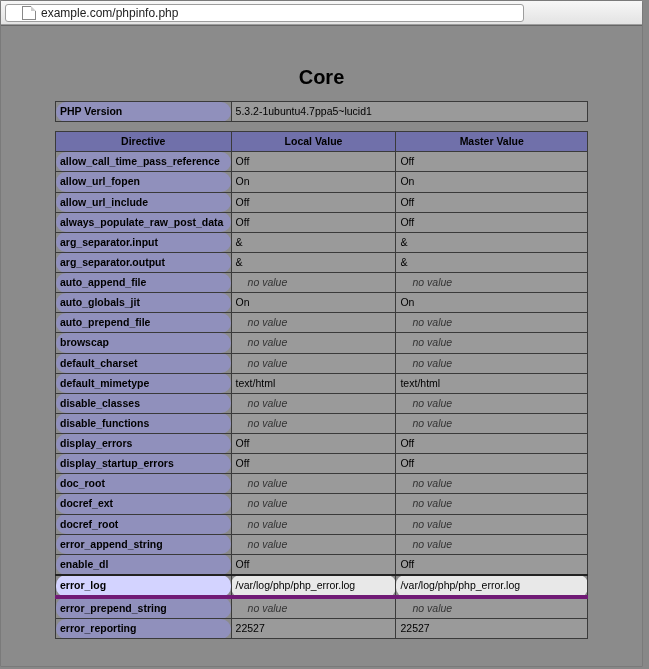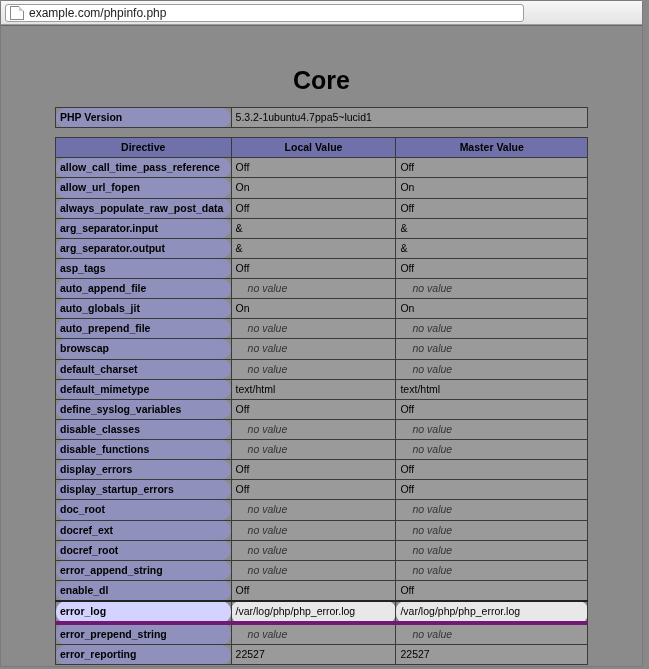--- a/index.html
+++ b/index.html
@@ -28,21 +28,21 @@
     box-sizing: border-box;
   }
   .address-inner {
     background: #fff;
     border: 1px solid #9d9d9d;
     border-radius: 3px;
     height: 18px;
     flex: 0 0 82%;
     display: flex;
     align-items: center;
-    padding: 0 4px;
+    padding: 0 16px;
     box-sizing: border-box;
   }
   .page-icon {
     width: 12px;
     height: 12px;
     border: 1px solid #888;
     background: #fff;
     position: relative;
     margin-right: 5px;
     flex-shrink: 0;
@@ -67,21 +67,21 @@
     padding: 0 0 0 0;
     min-height: 640px;
     border-top: 1px solid #666;
   }
   .overlay {
     background: rgba(128,128,128,0.0);
     padding: 40px 54px 0 54px;
   }
   h1.section-title {
     text-align: center;
-    font-size: 25px;
+    font-size: 20px;
     font-weight: bold;
     margin: 0 0 12px 0;
     color: #000;
   }
   table {
     width: 100%;
     border-collapse: collapse;
     margin-bottom: 9px;
   }
   table td, table th {
@@ -180,40 +180,40 @@
               <td class="e">allow_call_time_pass_reference</td>
               <td class="v">Off</td>
               <td class="v">Off</td>
             </tr>
             <tr>
               <td class="e">allow_url_fopen</td>
               <td class="v">On</td>
               <td class="v">On</td>
             </tr>
             <tr>
+              <td class="e">allow_url_include</td>
+              <td class="v">Off</td>
+              <td class="v">Off</td>
+            </tr>
+            <tr>
               <td class="e">always_populate_raw_post_data</td>
               <td class="v">Off</td>
               <td class="v">Off</td>
             </tr>
             <tr>
               <td class="e">arg_separator.input</td>
               <td class="v">&amp;</td>
               <td class="v">&amp;</td>
             </tr>
             <tr>
               <td class="e">arg_separator.output</td>
               <td class="v">&amp;</td>
               <td class="v">&amp;</td>
             </tr>
             <tr>
-              <td class="e">asp_tags</td>
-              <td class="v">Off</td>
-              <td class="v">Off</td>
-            </tr>
-            <tr>
               <td class="e">auto_append_file</td>
               <td class="v"><span class="novalue">no value</span></td>
               <td class="v"><span class="novalue">no value</span></td>
             </tr>
             <tr>
               <td class="e">auto_globals_jit</td>
               <td class="v">On</td>
               <td class="v">On</td>
             </tr>
             <tr>
@@ -228,25 +228,20 @@
             </tr>
             <tr>
               <td class="e">default_charset</td>
               <td class="v"><span class="novalue">no value</span></td>
               <td class="v"><span class="novalue">no value</span></td>
             </tr>
             <tr>
               <td class="e">default_mimetype</td>
               <td class="v">text/html</td>
               <td class="v">text/html</td>
-            </tr>
-            <tr>
-              <td class="e">define_syslog_variables</td>
-              <td class="v">Off</td>
-              <td class="v">Off</td>
             </tr>
             <tr>
               <td class="e">disable_classes</td>
               <td class="v"><span class="novalue">no value</span></td>
               <td class="v"><span class="novalue">no value</span></td>
             </tr>
             <tr>
               <td class="e">disable_functions</td>
               <td class="v"><span class="novalue">no value</span></td>
               <td class="v"><span class="novalue">no value</span></td>

